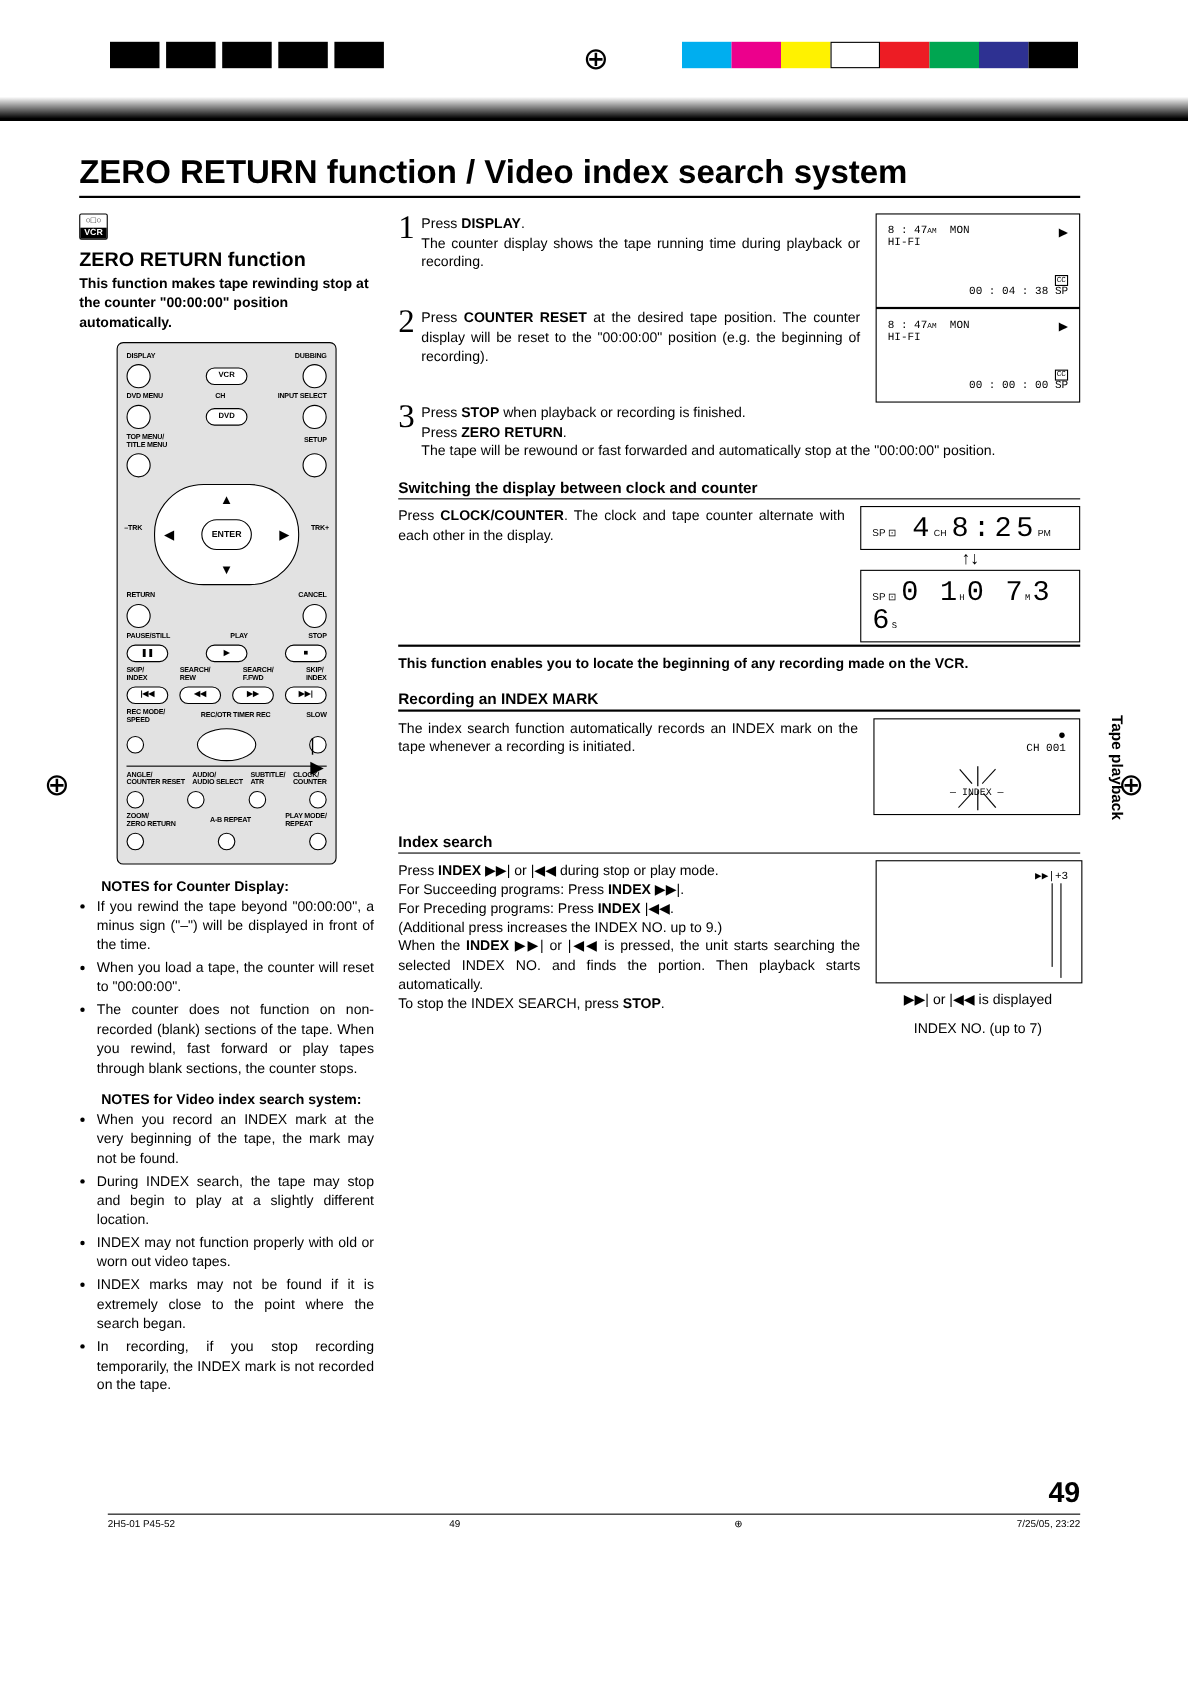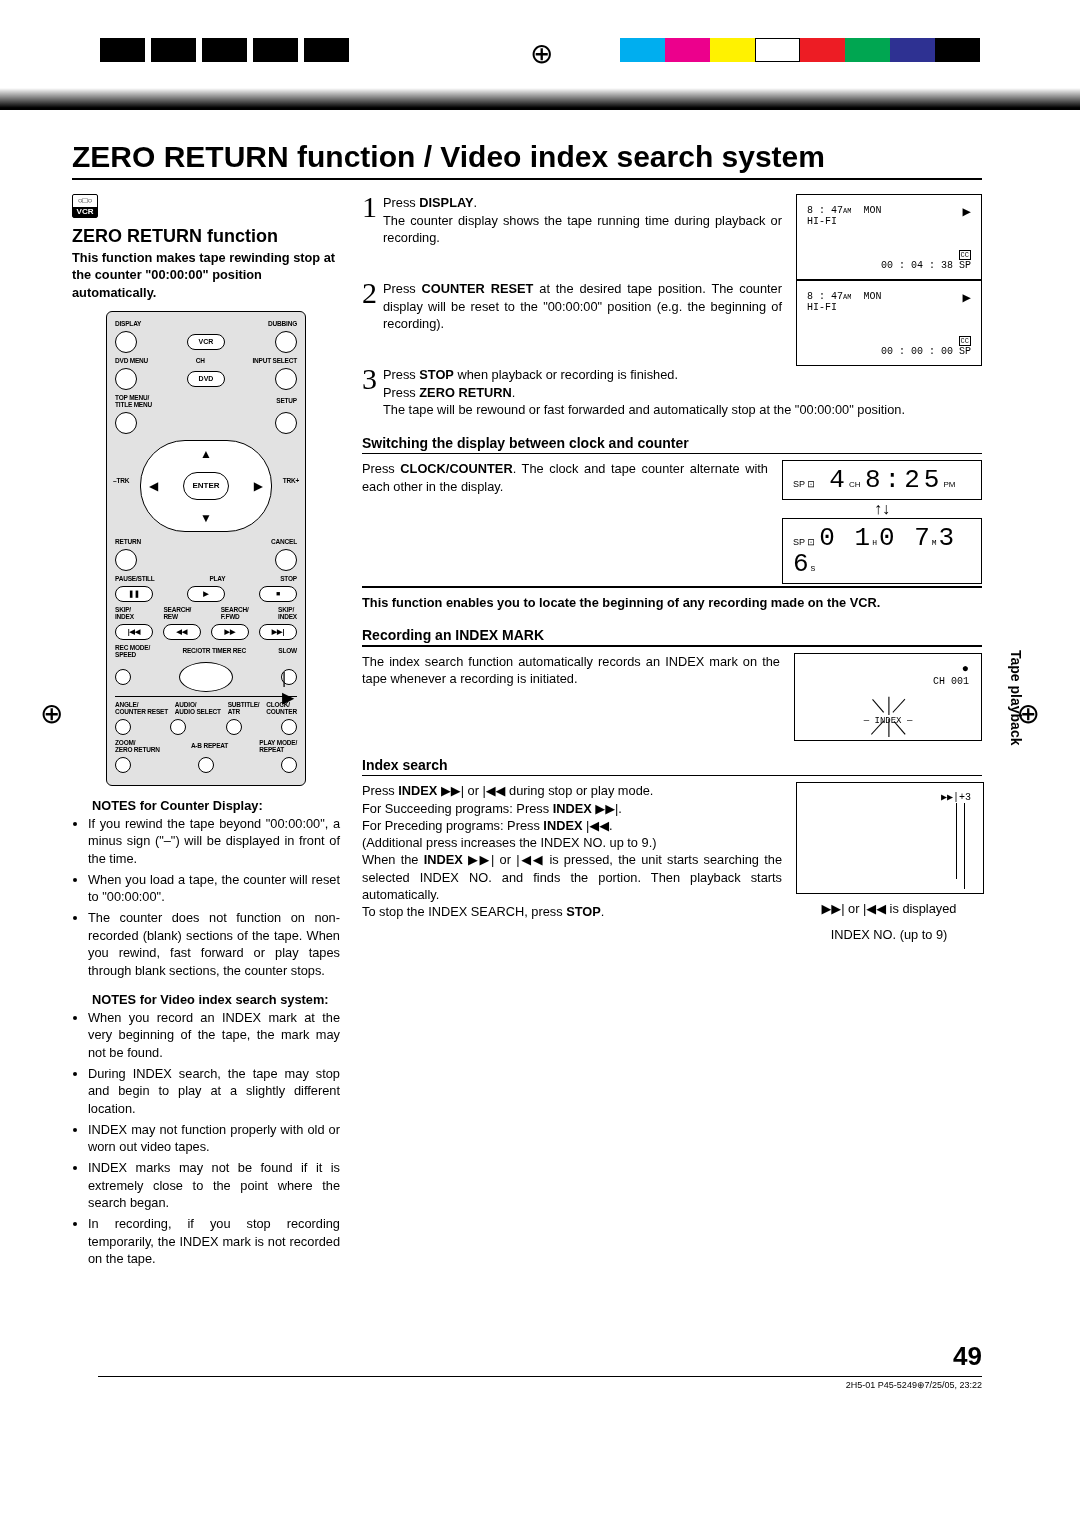--- a/index.html
+++ b/index.html
@@ -97,21 +97,21 @@
     position:absolute;
     right: 56px;
     top: 540px;
     writing-mode: vertical-rl;
     font-size: 14px;
     font-weight: 600;
   }
   .footer {
     position:absolute; bottom: 0; left:98px; right:98px; font-size:9px;
     border-top:0.5px solid #000; padding-top:3px;
-    display:flex; justify-content:flex-end;
+    display:flex; justify-content:space-between;
   }
   .index-osd {
     width:186px; height:110px; border:1.5px solid #000; position:relative;
     font-family:"Courier New", monospace; font-size:10px;
   }
   .blink-star {
     font-size:16px; letter-spacing:-2px;
   }
   h3.section { font-size:18px; font-weight:900; font-family:"Arial Black",Arial; margin: 20px 0 2px 0;}
 </style>
@@ -382,21 +382,21 @@
           <span>When the </span><span class="bold">INDEX</span><span>  ▶▶| or |◀◀</span><span> is pressed, the unit starts searching the selected INDEX NO. and finds the portion. Then playback starts automatically.</span><br>
           <span>To stop the INDEX SEARCH, press </span><span class="bold">STOP</span><span>.</span>
         </div>
         <div style="width:186px">
           <div class="index-osd">
             <span style="position:absolute;top:8px;right:12px;">▶▶|+3</span>
             <span style="position:absolute;top:20px;right:18px;border-left:1px solid #000;height:86px;"></span>
             <span style="position:absolute;top:20px;right:26px;border-left:1px solid #000;height:76px;"></span>
           </div>
           <div class="small" style="text-align:center;margin-top:6px">▶▶| or |◀◀ is displayed</div>
-          <div class="small" style="text-align:center;margin-top:8px">INDEX NO. (up to 9)</div>
+          <div class="small" style="text-align:center;margin-top:8px">INDEX NO. (up to 7)</div>
         </div>
       </div>
 
     </div>
   </div>
 
   <div class="page-number">49</div>
   <div class="footer">
     <span>2H5-01 P45-52</span>
     <span>49</span>

